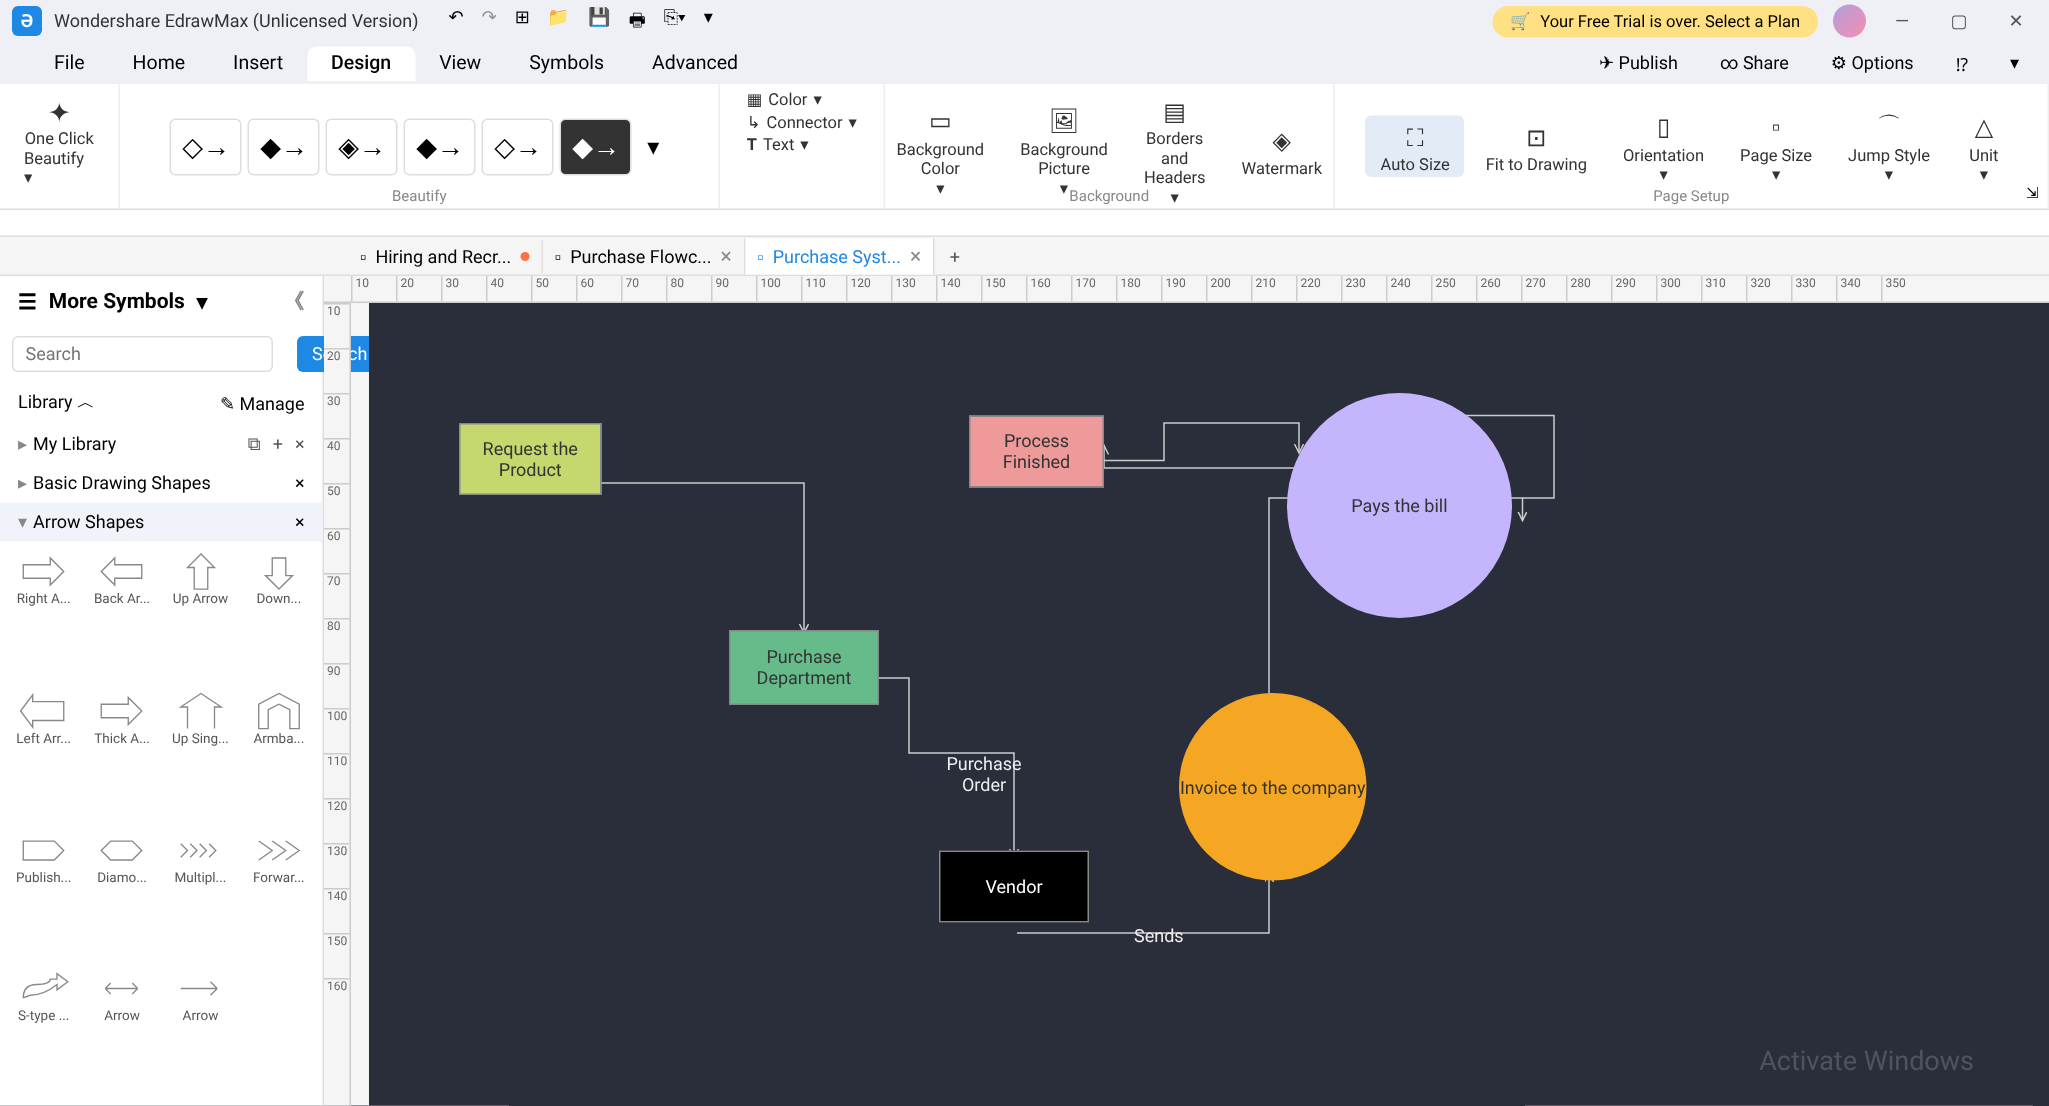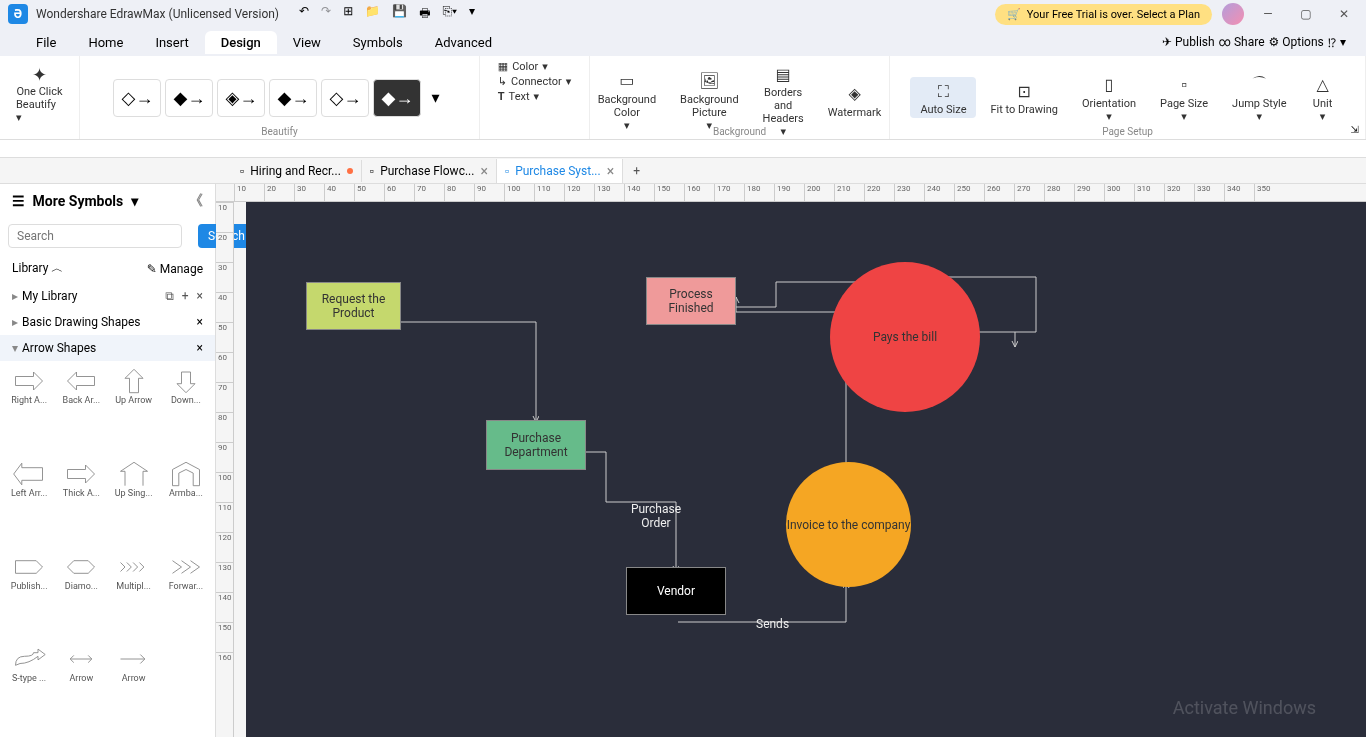--- a/index.html
+++ b/index.html
@@ -12,21 +12,21 @@
 .title-actions { margin-left: 20px; display: flex; gap: 12px; }
 .title-right { margin-left: auto; display: flex; align-items: center; gap: 10px; }
 .trial-banner { background: #ffe082; padding: 4px 12px; border-radius: 12px; font-size: 11px; display: flex; align-items: center; gap: 6px; }
 .avatar { width: 22px; height: 22px; border-radius: 50%; background: linear-gradient(135deg,#b39ddb,#f48fb1); }
 .win-btn { width: 28px; height: 20px; display: flex; align-items: center; justify-content: center; color: #555; cursor: pointer; }
 
 
 .menu-bar { height: 28px; background: #eef0f6; display: flex; align-items: center; padding: 0 20px; font-size: 13px; }
 .menu-item { padding: 4px 16px; cursor: pointer; }
 .menu-item.active { background: white; border-radius: 6px 6px 0 0; font-weight: 500; }
-.menu-right { margin-left: auto; display: flex; gap: 4px; font-size: 12px; align-items: center; }
+.menu-right { margin-left: auto; display: flex; gap: 28px; font-size: 12px; align-items: center; }
 
 
 .ribbon { height: 84px; background: white; display: flex; border-bottom: 1px solid #ddd; }
 .ribbon-group { display: flex; flex-direction: column; align-items: center; padding: 4px 8px; border-right: 1px solid #eee; position: relative; }
 .ribbon-content { display: flex; align-items: center; gap: 4px; flex: 1; }
 .beautify-btn { display: flex; flex-direction: column; align-items: center; font-size: 11px; padding: 4px 8px; color: #333; }
 .style-thumb { width: 48px; height: 38px; background: white; border: 1px solid #ddd; border-radius: 4px; display: flex; align-items: center; justify-content: center; font-size: 18px; }
 .style-thumb.dark { background: #333; }
 .vert-stack { display: flex; flex-direction: column; gap: 2px; font-size: 11px; color: #333; padding: 0 8px; }
 .vert-item { display: flex; align-items: center; gap: 4px; }
@@ -421,21 +421,21 @@
           <path d="M 110 120 L 290 120 L 290 220" stroke="#ccc" fill="none" marker-end="url(#arr)"></path>
           <path d="M 340 250 L 360 250 L 360 300 L 430 300 L 430 370" stroke="#ccc" fill="none" marker-end="url(#arr)"></path>
           <path d="M 490 105 L 530 105 L 530 80 L 620 80 L 620 100" stroke="#ccc" fill="none" marker-end="url(#arr)"></path>
           <path d="M 432 420 L 600 420 L 600 380" stroke="#ccc" fill="none" marker-end="url(#arr)"></path>
           <path d="M 600 270 L 600 130 L 769 130 L 769 145" stroke="#ccc" fill="none" marker-end="url(#arr)"></path>
           <path d="M 769 130 L 790 130 L 790 75 L 700 75 L 700 110 L 490 110 L 490 95" stroke="#ccc" fill="none" marker-end="url(#arr)"></path>
         </svg>
         <div class="shape rect" style="left:60px;top:80px;width:95px;height:48px;background:#c5d86d">Request the Product</div>
         <div class="shape rect" style="left:240px;top:218px;width:100px;height:50px;background:#66bb8a">Purchase Department</div>
         <div class="shape rect" style="left:400px;top:75px;width:90px;height:48px;background:#ef9a9a">Process Finished</div>
-        <div class="shape circle" style="left:584px;top:60px;width:150px;height:150px;background:#ef4444">Pays the bill</div>
+        <div class="shape circle" style="left:612px;top:60px;width:150px;height:150px;background:#c4b5fd">Pays the bill</div>
         <div class="shape circle" style="left:540px;top:260px;width:125px;height:125px;background:#f5a623">Invoice to the company</div>
         <div class="shape rect" style="left:380px;top:365px;width:100px;height:48px;background:#000000;color:white">Vendor</div>
         <div class="conn-label" style="left:370px;top:300px;width:80px">Purchase Order</div>
         <div class="conn-label" style="left:510px;top:415px">Sends</div>
         <div class="watermark">Activate Windows</div>
       </div>
     </div>
   </div>
 </div>
 

